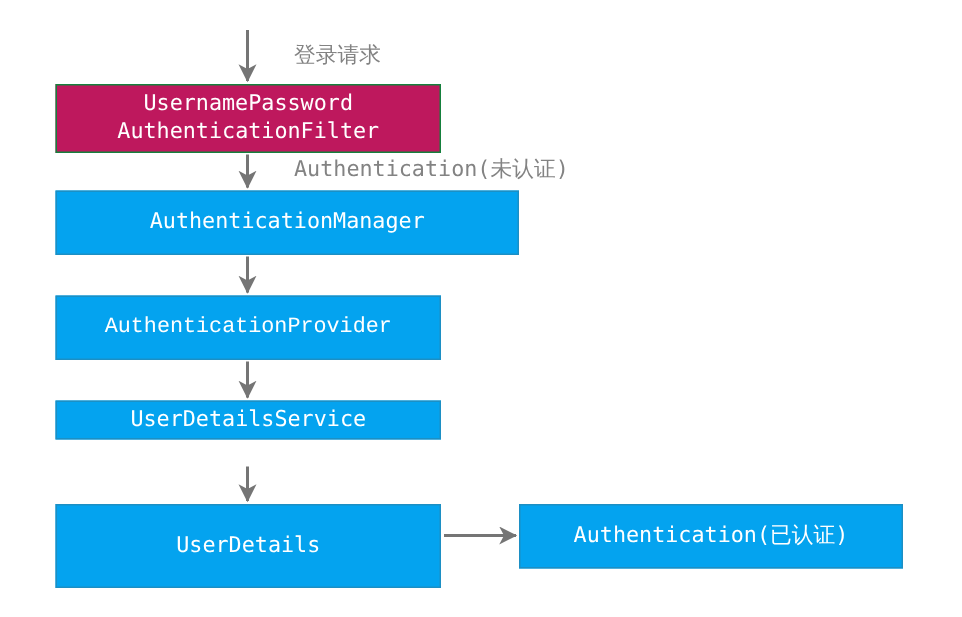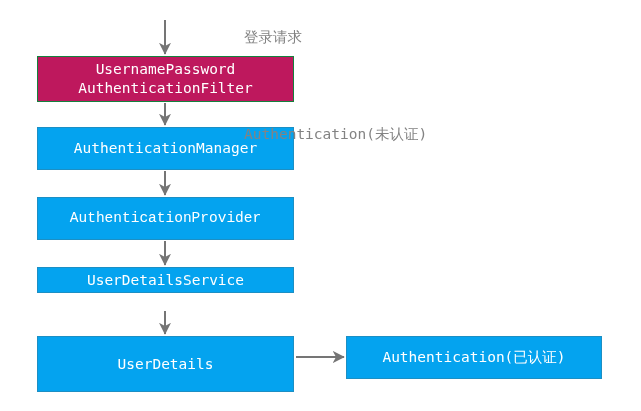--- a/index.html
+++ b/index.html
@@ -40,21 +40,20 @@
     background: #be185d;
     border: 1px solid #15803d;
   }
   .edge-label {
     position: absolute;
     color: #838383;
     font-family: "DejaVu Sans Mono", monospace;
     font-size: 14.5px;
     line-height: 18px;
     white-space: nowrap;
-    margin-left: 48px;
   }
   svg.arrows {
     position: absolute;
     left: 0;
     top: 0;
     width: 641px;
     height: 411px;
     overflow: visible;
   }
 </style>
@@ -75,24 +74,24 @@
         <line x1="165" y1="171" x2="165" y2="195" stroke="#757575" stroke-width="2" marker-end="url(#arrowhead)"></line>
         <line x1="165" y1="241" x2="165" y2="265" stroke="#757575" stroke-width="2" marker-end="url(#arrowhead)"></line>
         <line x1="165" y1="311" x2="165" y2="334" stroke="#757575" stroke-width="2" marker-end="url(#arrowhead)"></line>
         <line x1="296" y1="357" x2="344" y2="357" stroke="#757575" stroke-width="2" marker-end="url(#arrowhead)"></line>
       </g>
   </svg>
 
   <div id="nodes-layer">
       <div class="node green" style="left: 37px; top: 56px; width: 257px; height: 46px;">UsernamePassword
 AuthenticationFilter</div>
-      <div class="node blue" style="left: 37px; top: 127px; width: 257px; height: 43px;">AuthenticationManager</div>
+      <div class="node blue" style="left: 37px; top: 127px; width: 309px; height: 43px;">AuthenticationManager</div>
       <div class="node blue" style="left: 37px; top: 197px; width: 257px; height: 43px; font-family: Liberation Mono, monospace;">AuthenticationProvider</div>
       <div class="node blue" style="left: 37px; top: 267px; width: 257px; height: 26px;">UserDetailsService</div>
       <div class="node blue" style="left: 37px; top: 336px; width: 257px; height: 56px;">UserDetails</div>
       <div class="node blue" style="left: 346px; top: 336px; width: 256px; height: 43px;">Authentication(已认证)</div>
     </div>
   <div id="labels-layer">
       <div class="edge-label" style="left: 196px; top: 28px;">登录请求</div>
-      <div class="edge-label" style="left: 196px; top: 125px;">Authentication(未认证)</div>
+      <div class="edge-label" style="left: 196px; top: 104px;">Authentication(未认证)</div>
     </div>
 
 </div>
 
 </body></html>

